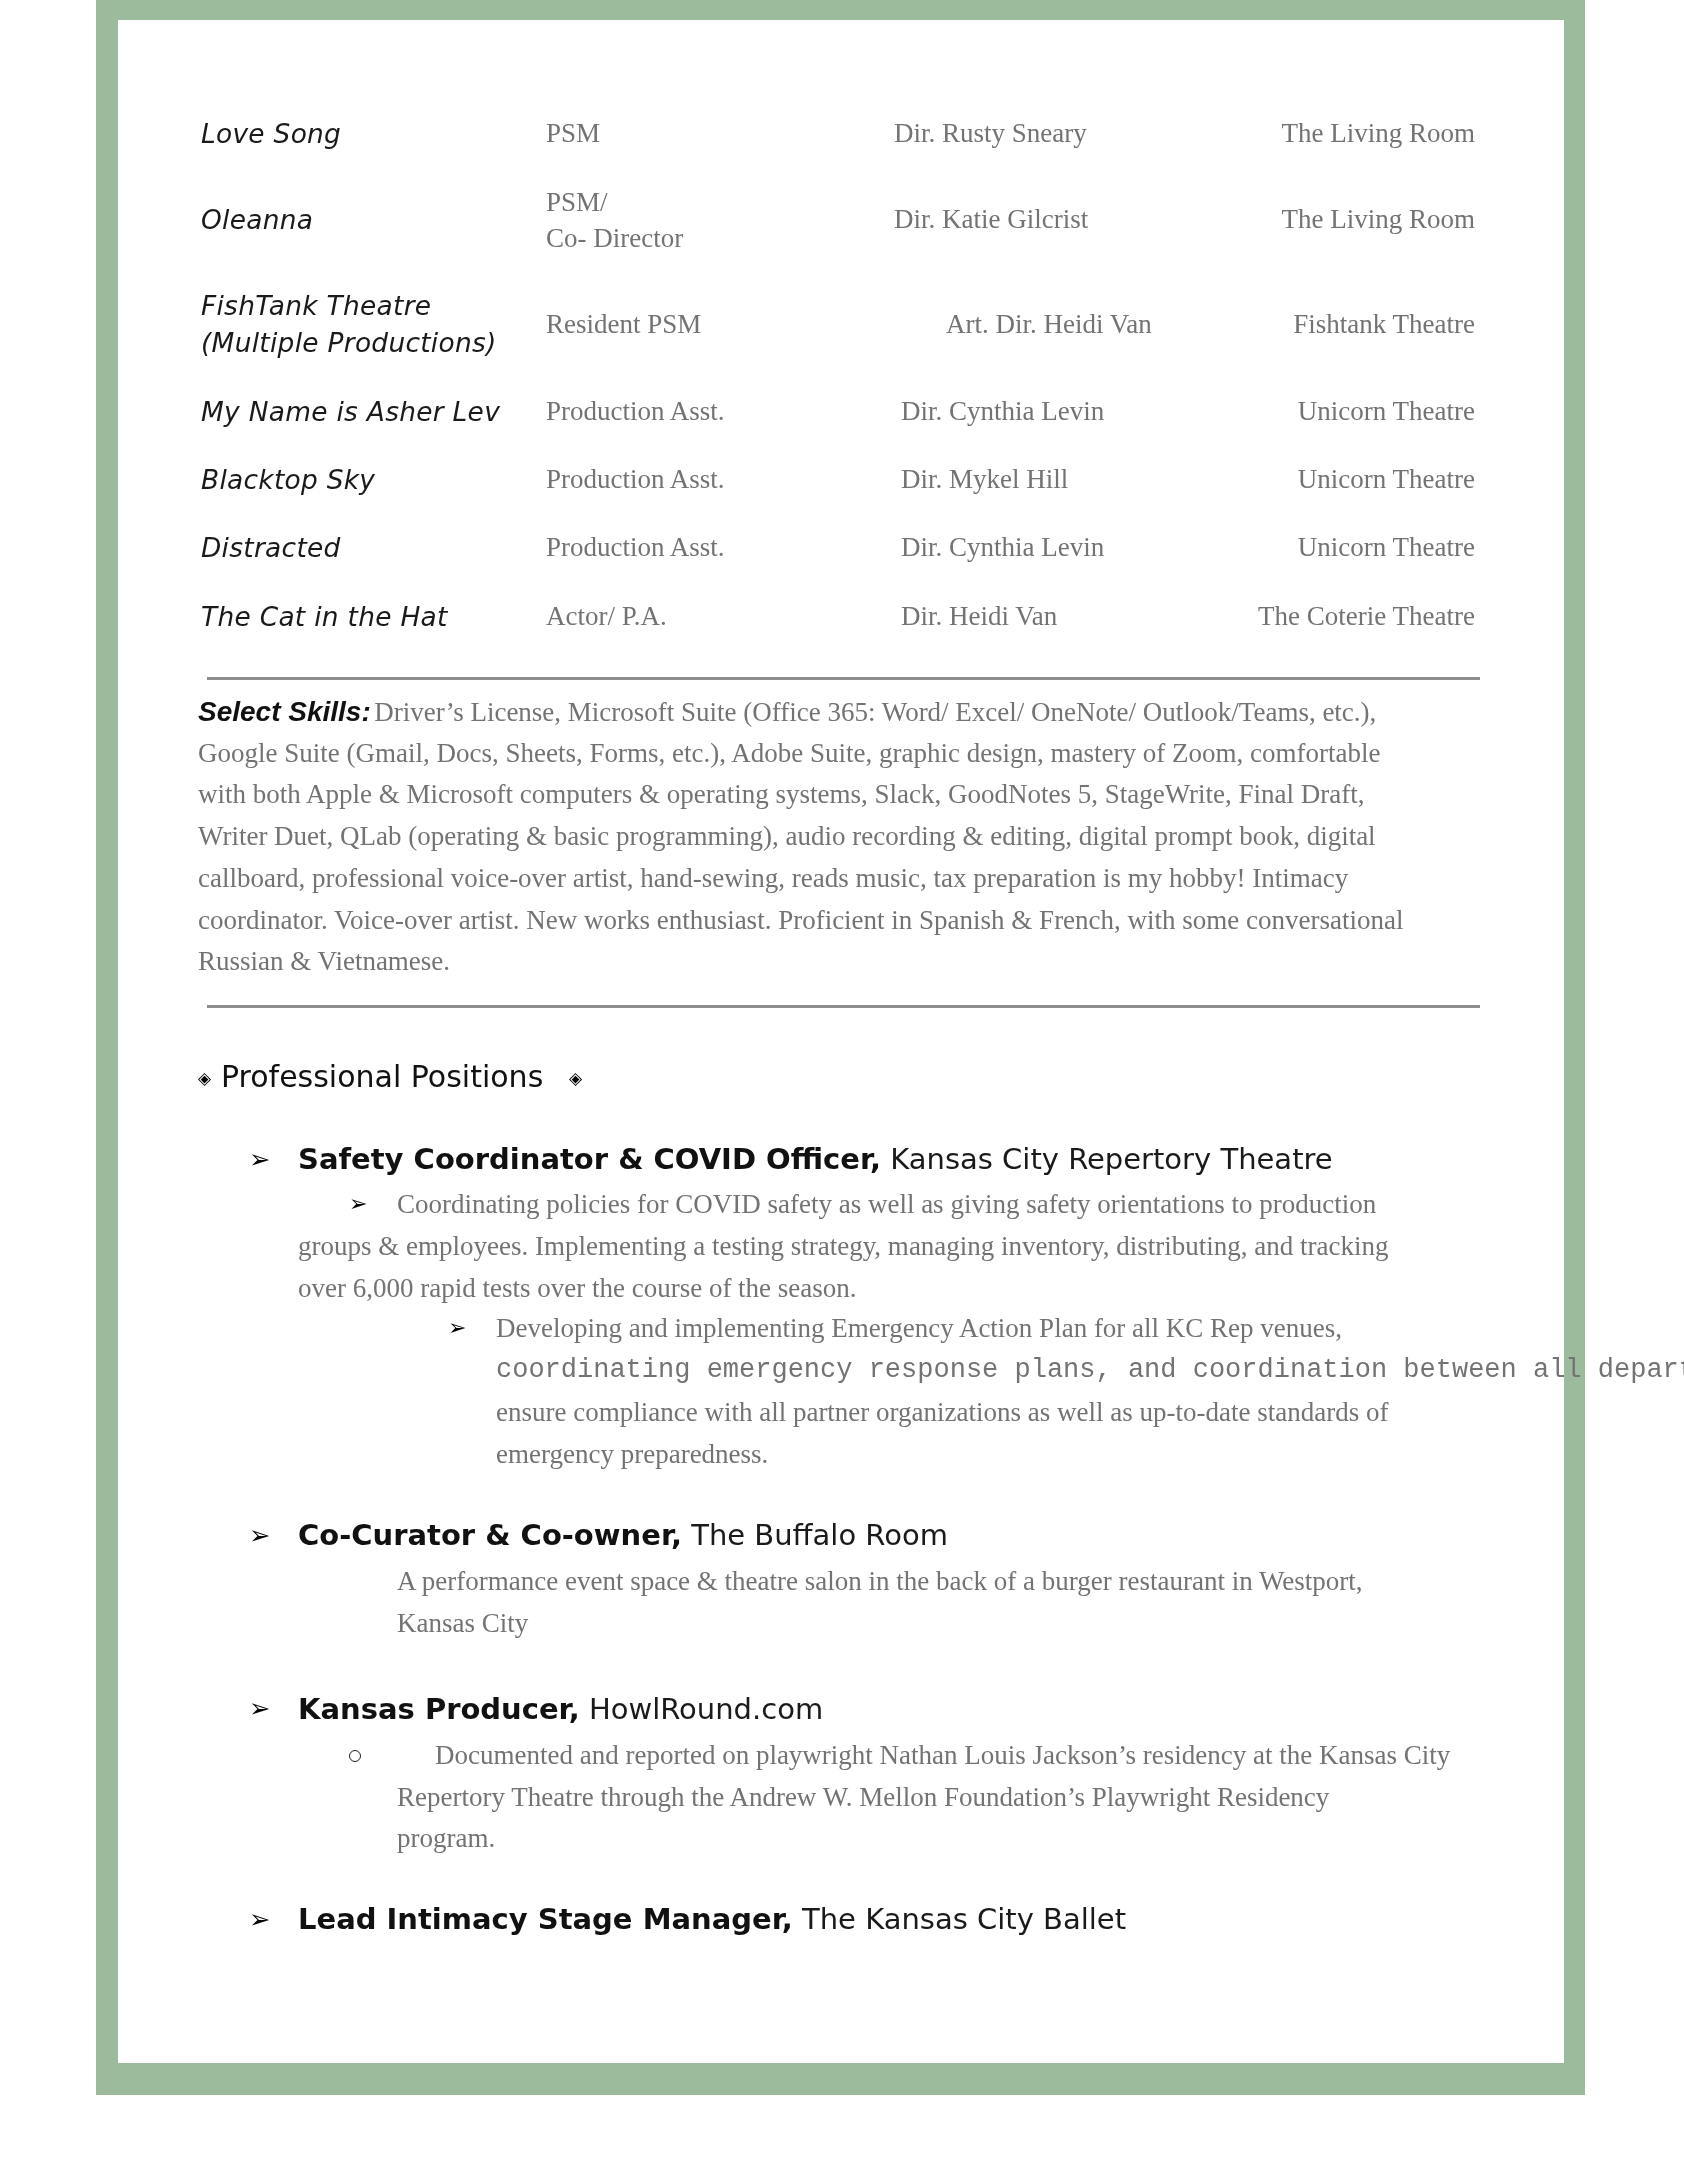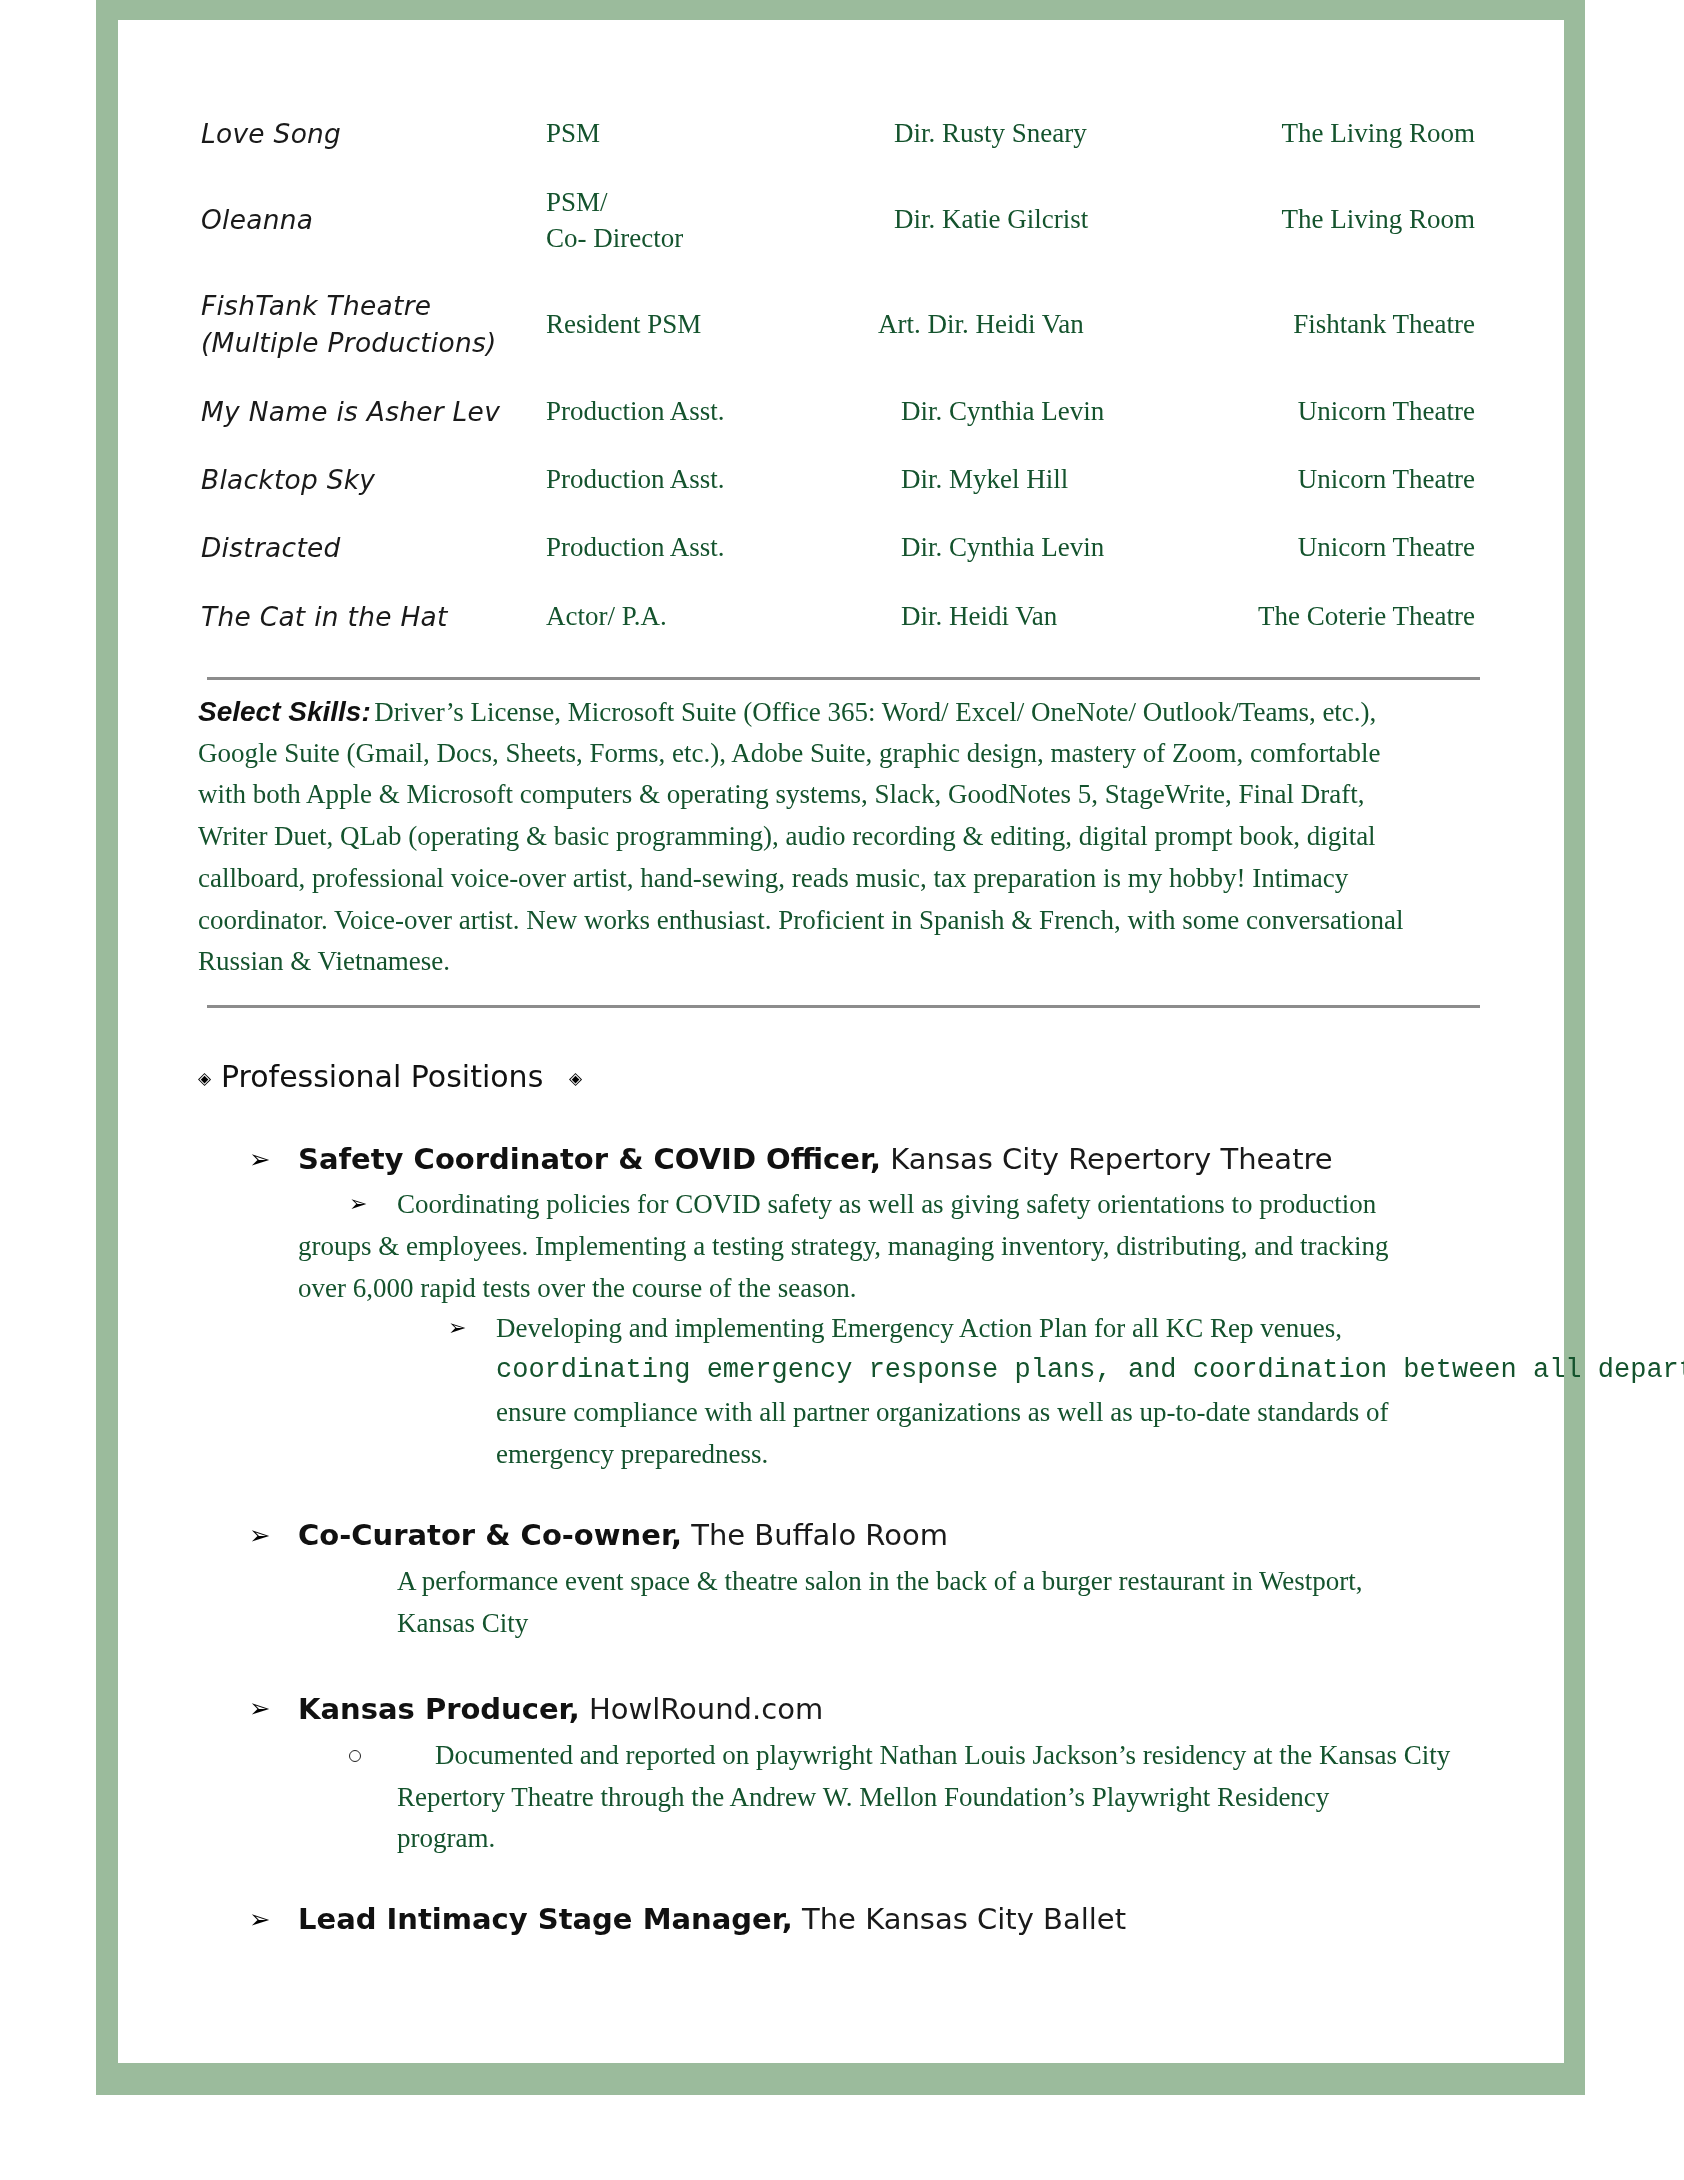--- a/index.html
+++ b/index.html
@@ -1,21 +1,21 @@
 <!DOCTYPE html>
 <html style="font-size:13.6px"><head>
 <meta charset="utf-8">
 <style>
   html, body { margin: 0; padding: 0; background: #ffffff; }
   body { width: 1685px; height: 2181px; position: relative; overflow: hidden; }
   .frame { position: absolute; left: 96px; top: 0; width: 1489px; height: 2095px; background: #9bbb9c; }
   .page { position: absolute; left: 118px; top: 19.6px; width: 1446px; height: 2043px; background: #ffffff; }
   .abs { position: absolute; white-space: nowrap; color: #111111; }
   .title { font-family: "DejaVu Sans", sans-serif; font-style: italic; font-size: 26.4px; letter-spacing: 0.3px; color: #1a1a1a; }
-  .serif { font-family: "Liberation Serif", serif; font-size: 27px; color: #14532d; }
+  .serif { font-family: "Liberation Serif", serif; font-size: 27px; color: #737373; }
   .right { text-align: right; }
   .divider { position: absolute; left: 207px; width: 1273px; height: 2.6px; background: #8c8c8c; }
   .skills-label { font-family: "Liberation Sans", sans-serif; font-weight: bold; font-style: italic; font-size: 28px; }
   .heading { font-family: "DejaVu Sans", sans-serif; font-size: 30px; color: #111; }
   .diamond { font-family: "DejaVu Sans", sans-serif; font-size: 17px; position: absolute; }
   .pos-head { font-family: "DejaVu Sans", sans-serif; font-size: 29px; }
   .pos-head b { font-weight: bold; }
   .pos-head .org { font-weight: normal; color: #1a1a1a; }
   .arrow { font-family: "DejaVu Sans", sans-serif; font-size: 25.6px; position: absolute; }
   .circle { position: absolute; width: 10.2px; height: 10.2px; border: 1.7px solid #222; border-radius: 50%; }
@@ -40,21 +40,21 @@
     <div class="abs serif" style="left:546px;top:187px;">PSM/</div>
     <div class="abs serif" style="left:546px;top:223px;">Co- Director</div>
     <div class="abs serif" style="left:894px;top:204px;">Dir. Katie Gilcrist</div>
     <div class="abs serif right" style="right:210px;top:204px;">The Living Room</div>
   </div>
 
   <div>
     <div class="abs title" style="left:201px;top:290px;">FishTank Theatre</div>
     <div class="abs title" style="left:201px;top:327px;">(Multiple Productions)</div>
     <div class="abs serif" style="left:546px;top:309px;">Resident PSM</div>
-    <div class="abs serif" style="left:878px;top:309px;">Art. Dir. Heidi Van</div>
+    <div class="abs serif" style="left:946px;top:309px;">Art. Dir. Heidi Van</div>
     <div class="abs serif right" style="right:210px;top:309px;">Fishtank Theatre</div>
   </div>
 
   <div>
     <div class="abs title" style="left:201px;top:396px;">My Name is Asher Lev</div>
     <div class="abs serif" style="left:546px;top:396px;">Production Asst.</div>
     <div class="abs serif" style="left:901px;top:396px;">Dir. Cynthia Levin</div>
     <div class="abs serif right" style="right:210px;top:396px;">Unicorn Theatre</div>
   </div>
 

